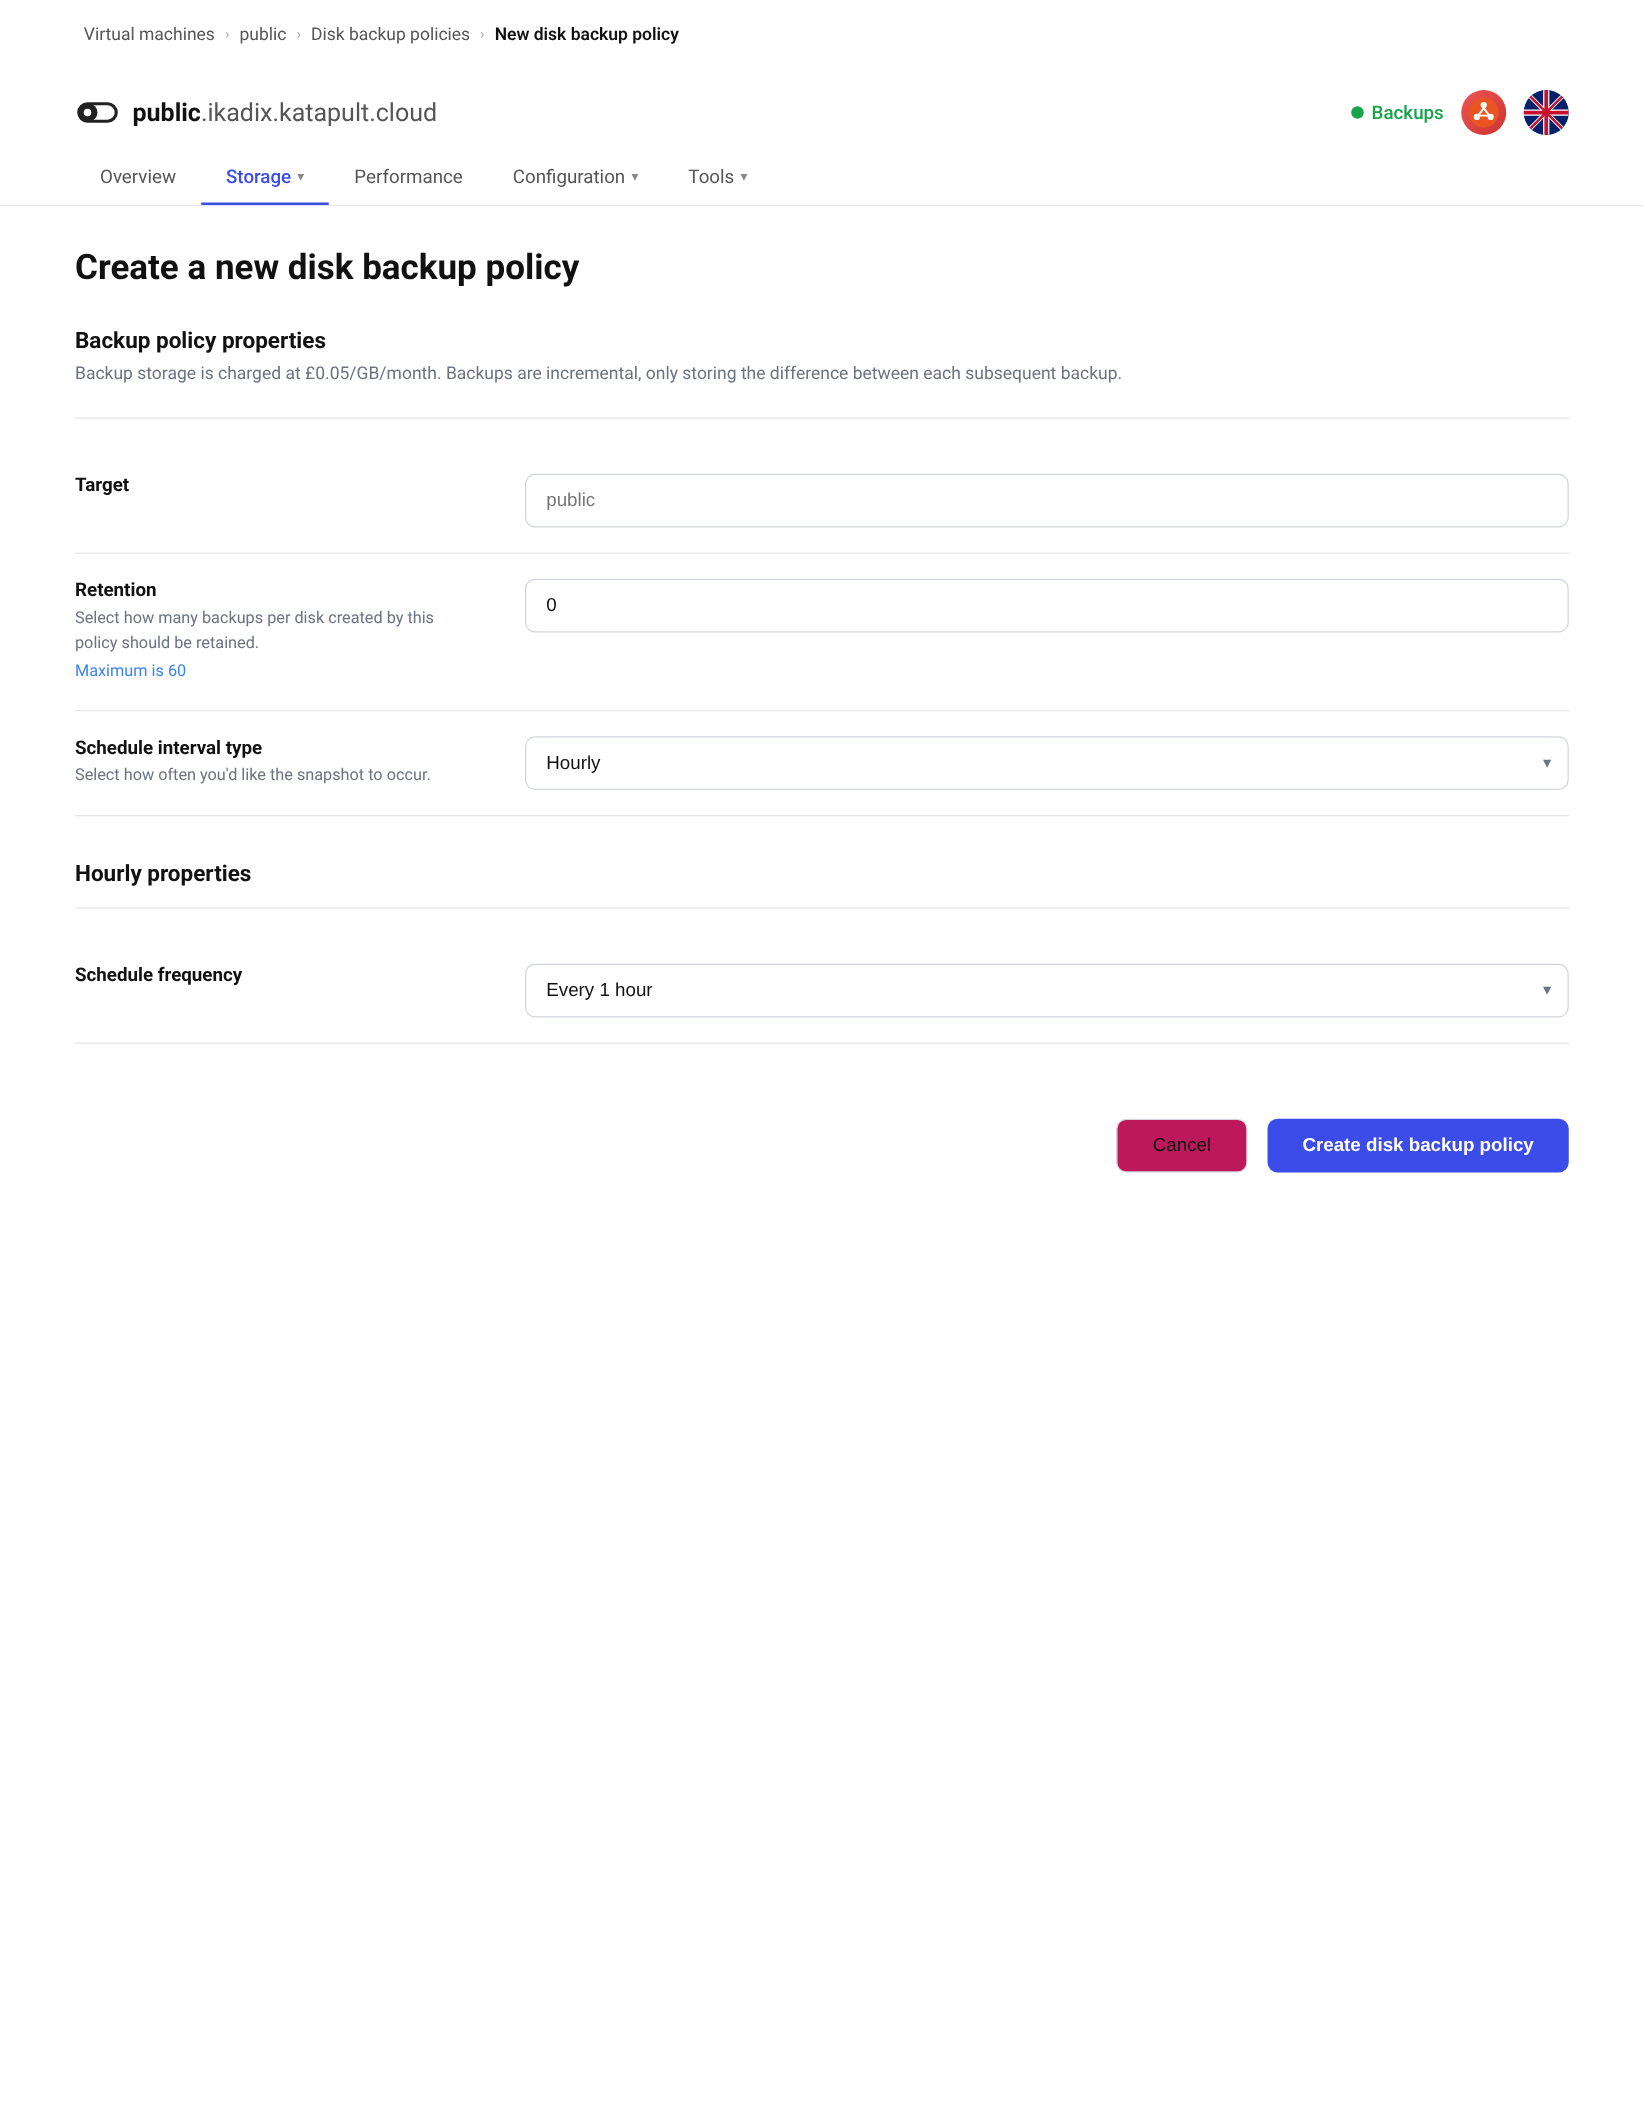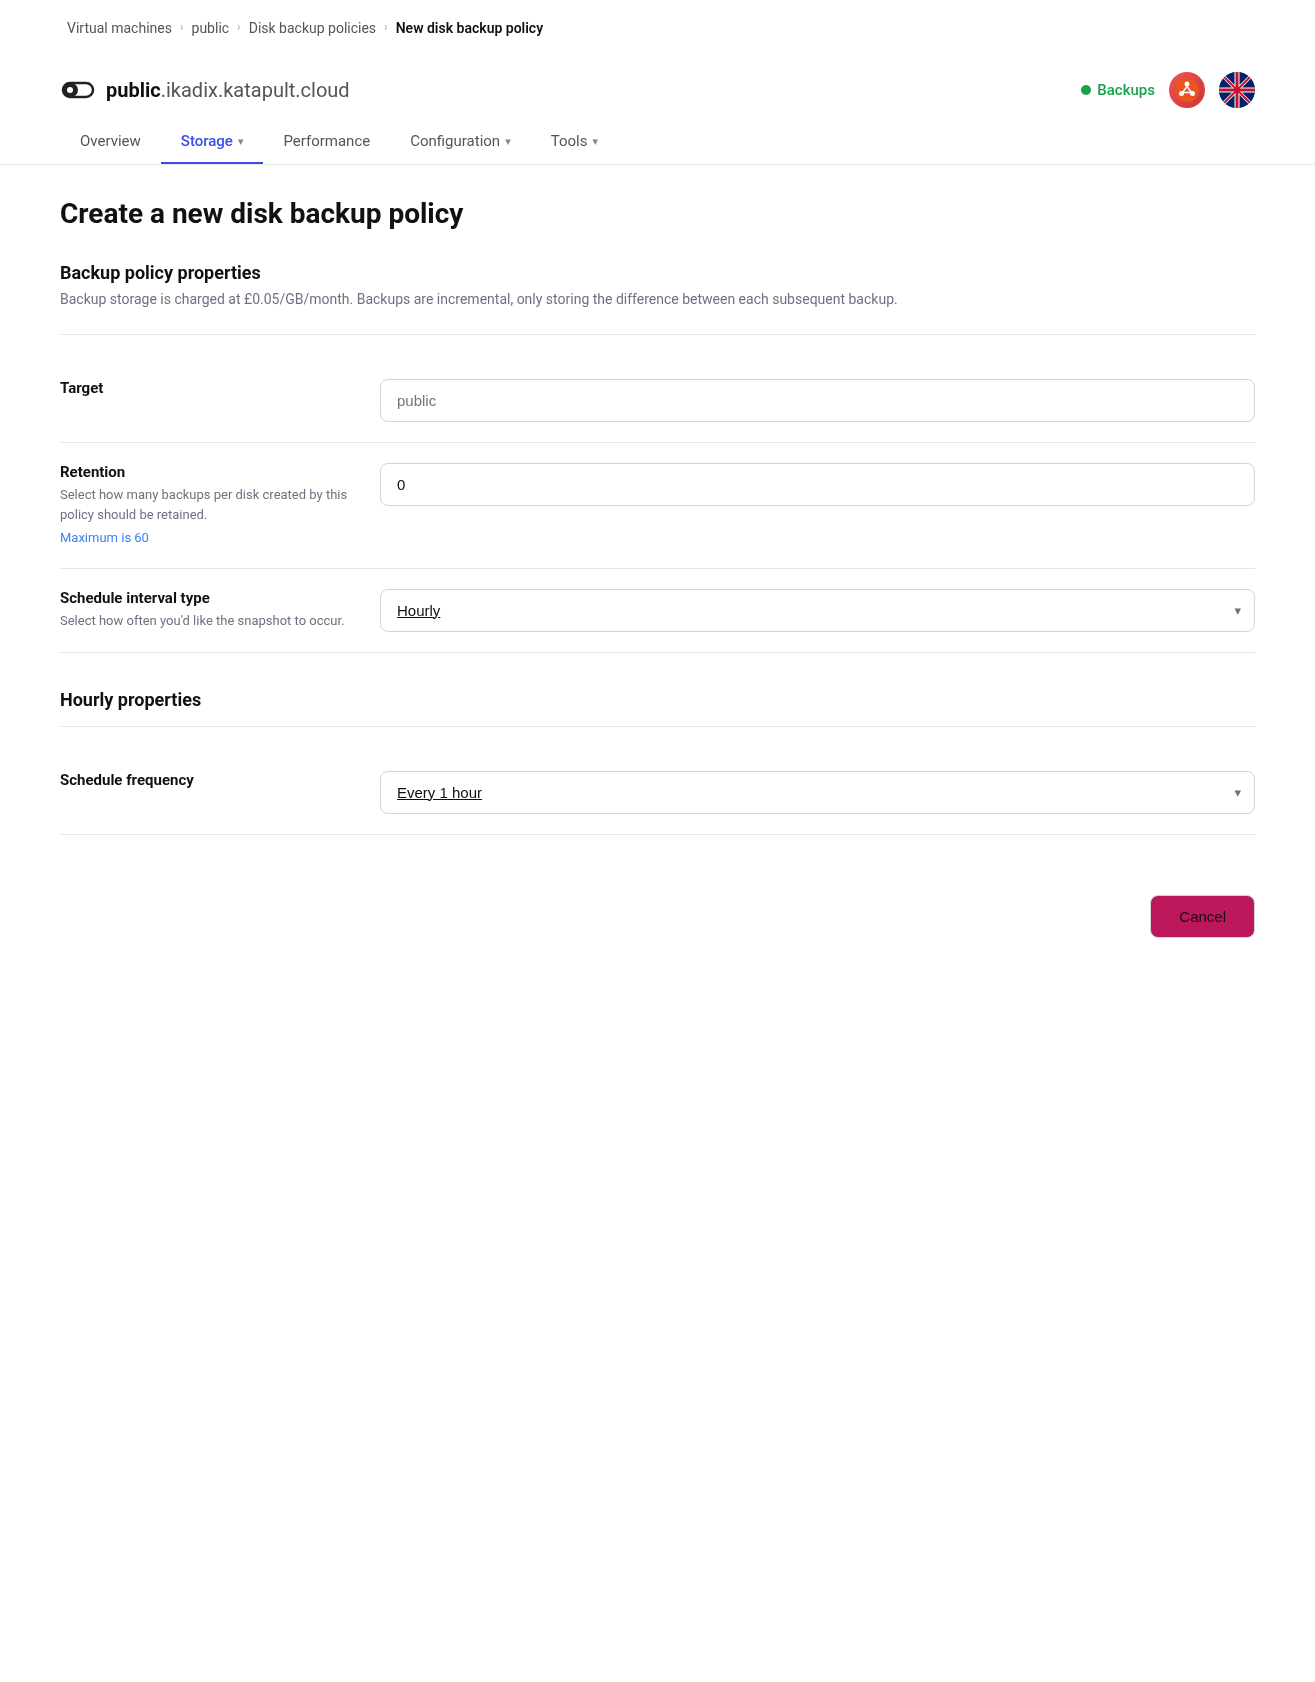--- a/index.html
+++ b/index.html
@@ -151,20 +151,21 @@
       margin-bottom: 24px;
     }
     .form-divider {
       border: none;
       border-top: 1px solid #e5e7eb;
       margin: 0 0 24px 0;
     }
     .form-row {
       display: flex;
       align-items: flex-start;
+      gap: 40px;
       padding: 20px 0;
       border-bottom: 1px solid #e5e7eb;
     }
     .form-label-col {
       flex: 0 0 320px;
       display: flex;
       flex-direction: column;
       gap: 4px;
     }
     .form-label {
@@ -206,21 +207,20 @@
       width: 100%;
       padding: 12px 40px 12px 16px;
       border: 1px solid #d1d5db;
       border-radius: 8px;
       font-size: 15px;
       color: #111;
       background: #fff;
       outline: none;
       appearance: none;
       cursor: pointer;
-      text-decoration: underline;
     }
     .select-chevron {
       position: absolute;
       right: 14px;
       top: 50%;
       transform: translateY(-50%);
       pointer-events: none;
       color: #6b7280;
       font-size: 13px;
     }
@@ -401,14 +401,15 @@
           <option>Every 6 hours</option>
           <option>Every 12 hours</option>
         </select>
         <span class="select-chevron">▾</span>
       </div>
     </div>
   </div>
 
   <div class="actions-row">
     <button class="btn-cancel">Cancel</button>
+    <button class="btn-primary">Create disk backup policy</button>
   </div>
 </main>
 
 </body></html>

